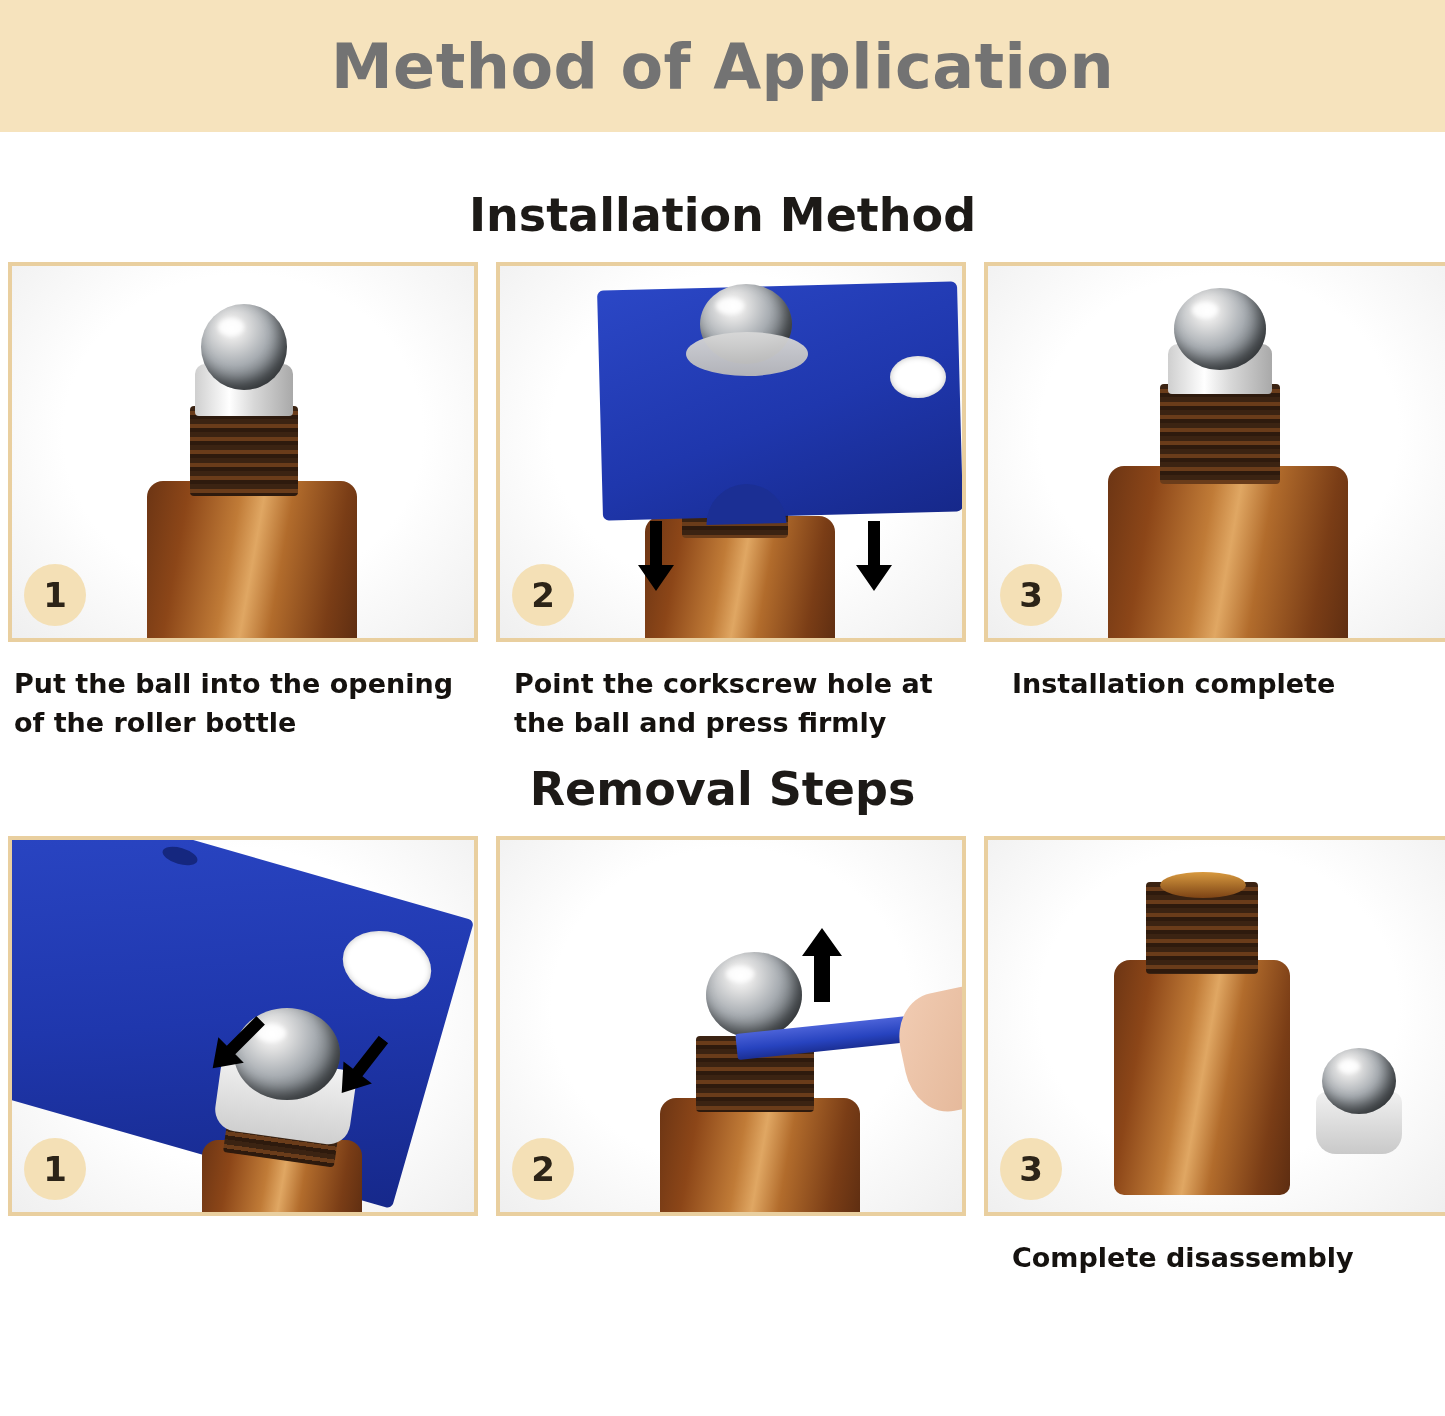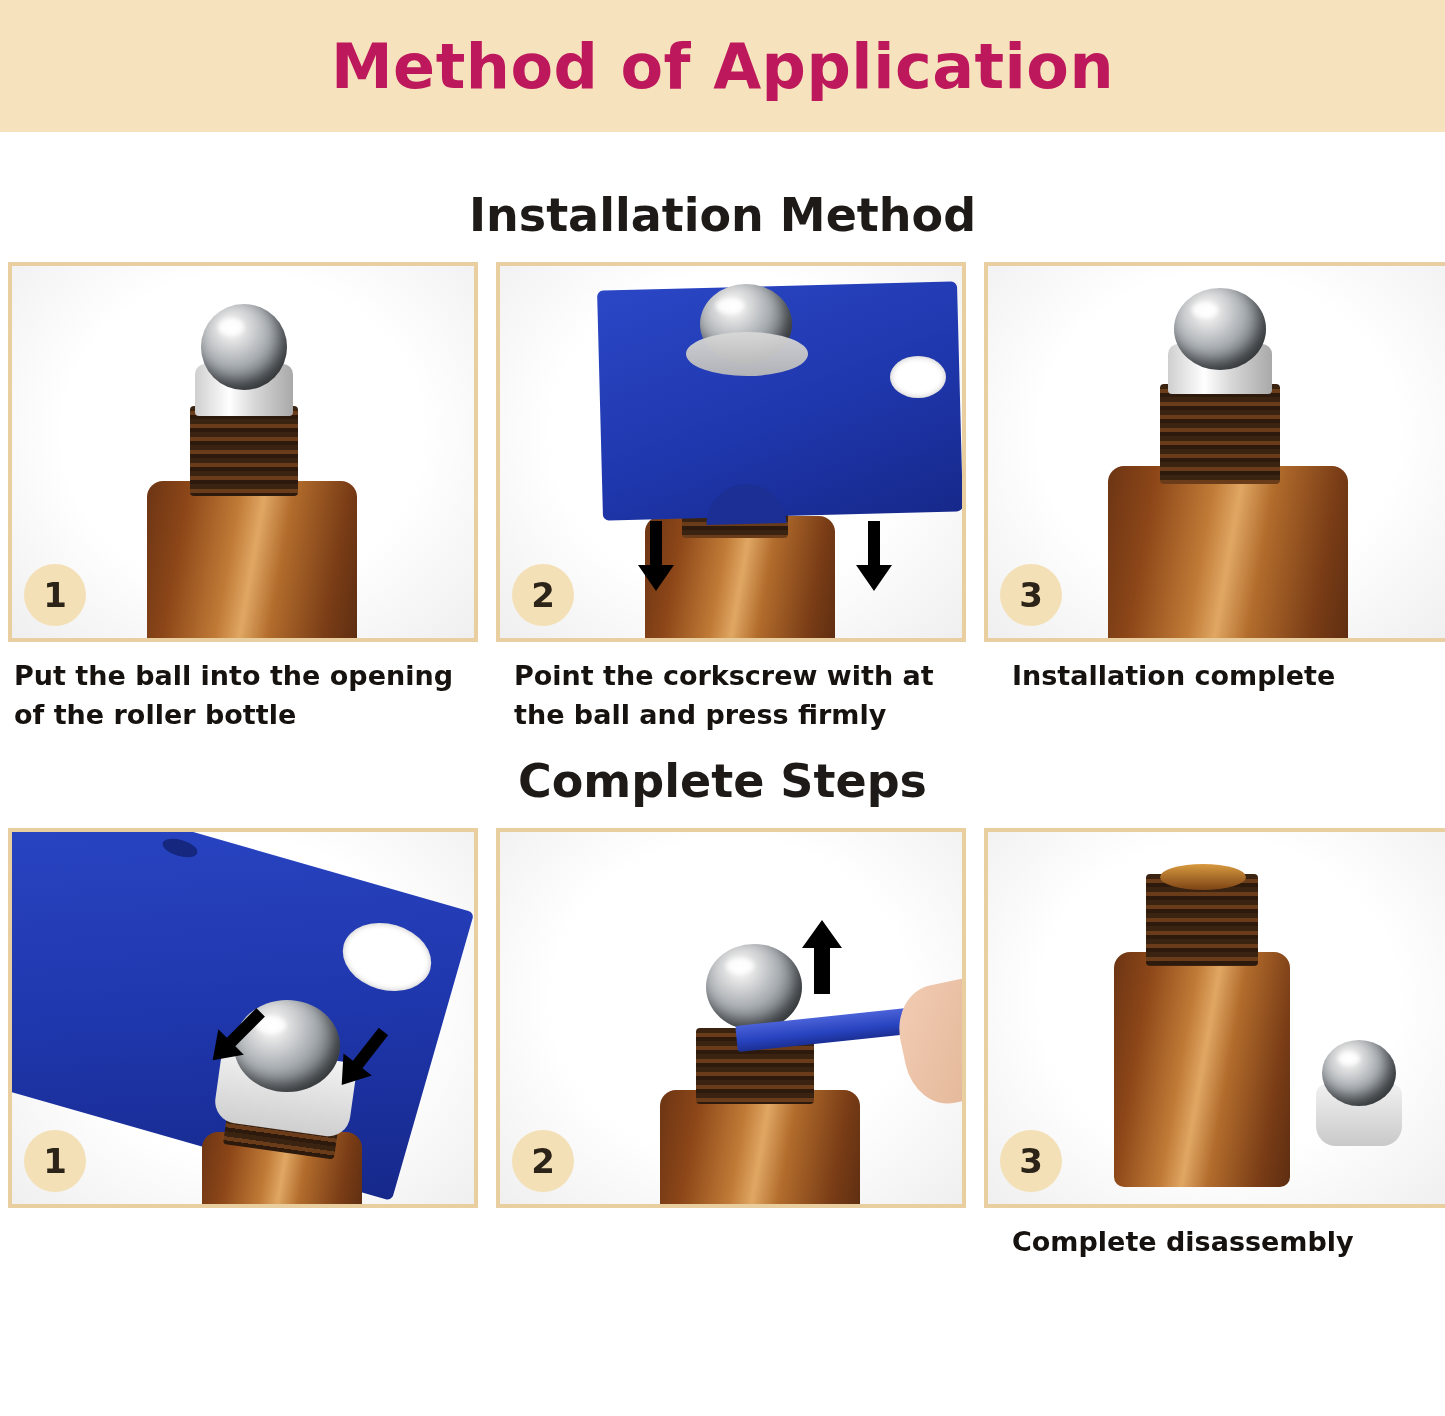--- a/index.html
+++ b/index.html
@@ -23,21 +23,21 @@
     background: #f6e3bd;
     display: flex;
     align-items: center;
     justify-content: center;
     box-sizing: border-box;
   }
   .header-title {
     font-size: 62px;
     font-weight: bold;
     letter-spacing: 0.5px;
-    color: #be185d;
+    color: #737373;
     font-family: "DejaVu Sans", sans-serif;
     text-align: right;
   }
 
   
   .section-title {
     text-align: center;
     font-size: 46px;
     font-weight: bold;
     color: #1d1a17;
@@ -82,21 +82,21 @@
     align-items: center;
     justify-content: center;
     z-index: 20;
   }
 
   .caption {
     font-size: 27px;
     font-weight: bold;
     line-height: 1.45;
     color: #15120f;
-    margin-top: 14px;
+    margin-top: 22px;
     padding: 0 6px;
   }
   .caption.indent { padding-left: 18px; }
   .caption.indent2 { padding-left: 28px; }
 
   
   .scene { position: absolute; inset: 0; }
 
   
   .bottle {
@@ -221,40 +221,40 @@
             </svg>
         </div>
         <div class="arrow" style="left:354px; top:255px;">
           <svg width="40" height="72" viewBox="0 0 40 72">
               <path d="M14 0 h12 v44 h12 L20 70 L2 44 h12 z" fill="#000"></path>
             </svg>
         </div>
       </div>
       <div class="badge">2</div>
     </div>
-    <div class="caption indent">Point the corkscrew with at the ball and press firmly</div>
+    <div class="caption indent">Point the corkscrew hole at the ball and press firmly</div>
   </div>
 
   <div class="cell">
     <div class="photo">
       <div class="bg-soft"></div>
       <div class="scene">
         <div class="bottle bottle-body" style="left:120px; top:200px; width:240px; height:190px;"></div>
         <div class="neck" style="left:172px; top:118px; width:120px; height:100px;"></div>
         <div class="collar" style="left:180px; top:78px; width:104px; height:50px;"></div>
         <div class="steel-ball" style="left:186px; top:22px; width:92px; height:82px;"></div>
         <div class="ball-highlight" style="left:204px; top:36px; width:26px; height:16px;"></div>
       </div>
       <div class="badge">3</div>
     </div>
     <div class="caption indent2">Installation complete</div>
   </div>
 </div>
 
-<h2 class="section-title sec2-title">Complete Steps</h2>
+<h2 class="section-title sec2-title">Removal Steps</h2>
 
 <div class="grid">
 
   <div class="cell">
     <div class="photo tall">
       <div class="bg-soft"></div>
       <div class="scene">
 
         <div class="opener" style="left:-40px; top:10px; width:470px; height:300px; transform: rotate(16deg);"></div>
         <div class="opener-hole" style="left:330px; top:92px; width:90px; height:66px; transform: rotate(16deg);"></div>

